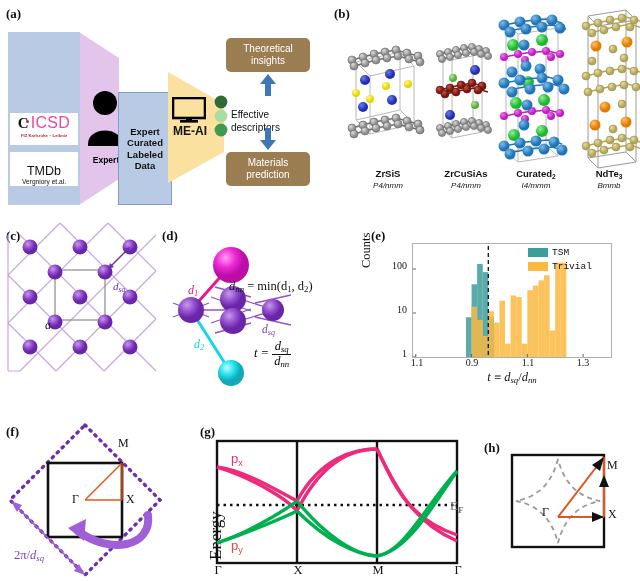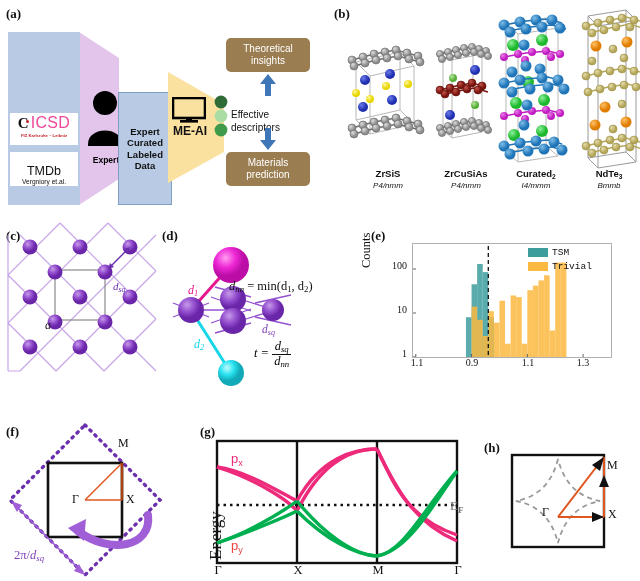--- a/index.html
+++ b/index.html
@@ -703,20 +703,25 @@
         <line y1="24.994618921199645" y2="24.994618921199645" x1="0" x2="3" stroke="#555" stroke-width="0.9"></line>
       </svg>
   </div>
   <div class="e-ytick" style="left:383px;top:260px;">100</div>
   <div class="e-ytick" style="left:383px;top:304px;">10</div>
   <div class="e-ytick" style="left:383px;top:348px;">1</div>
   <div class="e-xtick" style="left:405px;top:357px;">1.1</div>
   <div class="e-xtick" style="left:460px;top:357px;">0.9</div>
   <div class="e-xtick" style="left:516px;top:357px;">1.1</div>
   <div class="e-xtick" style="left:571px;top:357px;">1.3</div>
+  <div class="e-xlabel">
+    <i>t</i>
+    <span>≡</span>
+    <i><span>d</span><sub>sq</sub></i><span>/</span><i><span>d</span><sub>nn</sub></i>
+  </div>
   <div class="e-legend">
     <div class="e-legend-row">
       <span class="e-swatch" id="sw-tsm" style="background: rgb(61, 156, 156);"></span>
       <span>TSM</span>
     </div>
     <div class="e-legend-row">
       <span class="e-swatch" id="sw-trivial" style="background: rgb(251, 185, 63);"></span>
       <span>Trivial</span>
     </div>
   </div>

